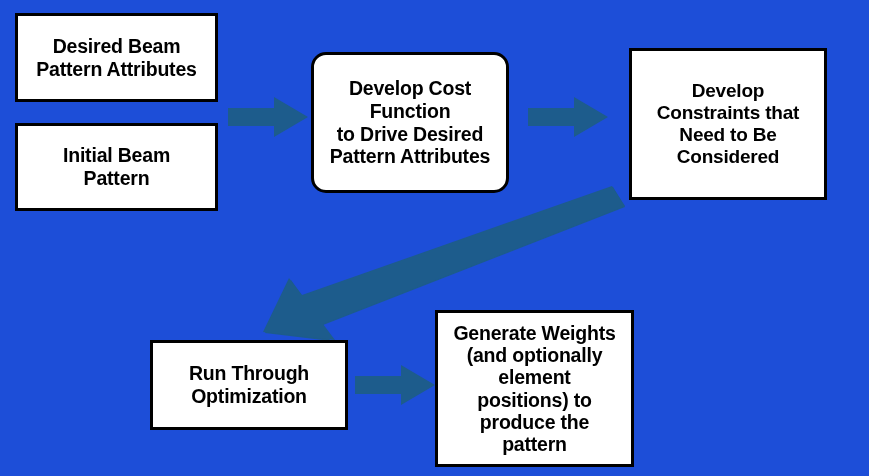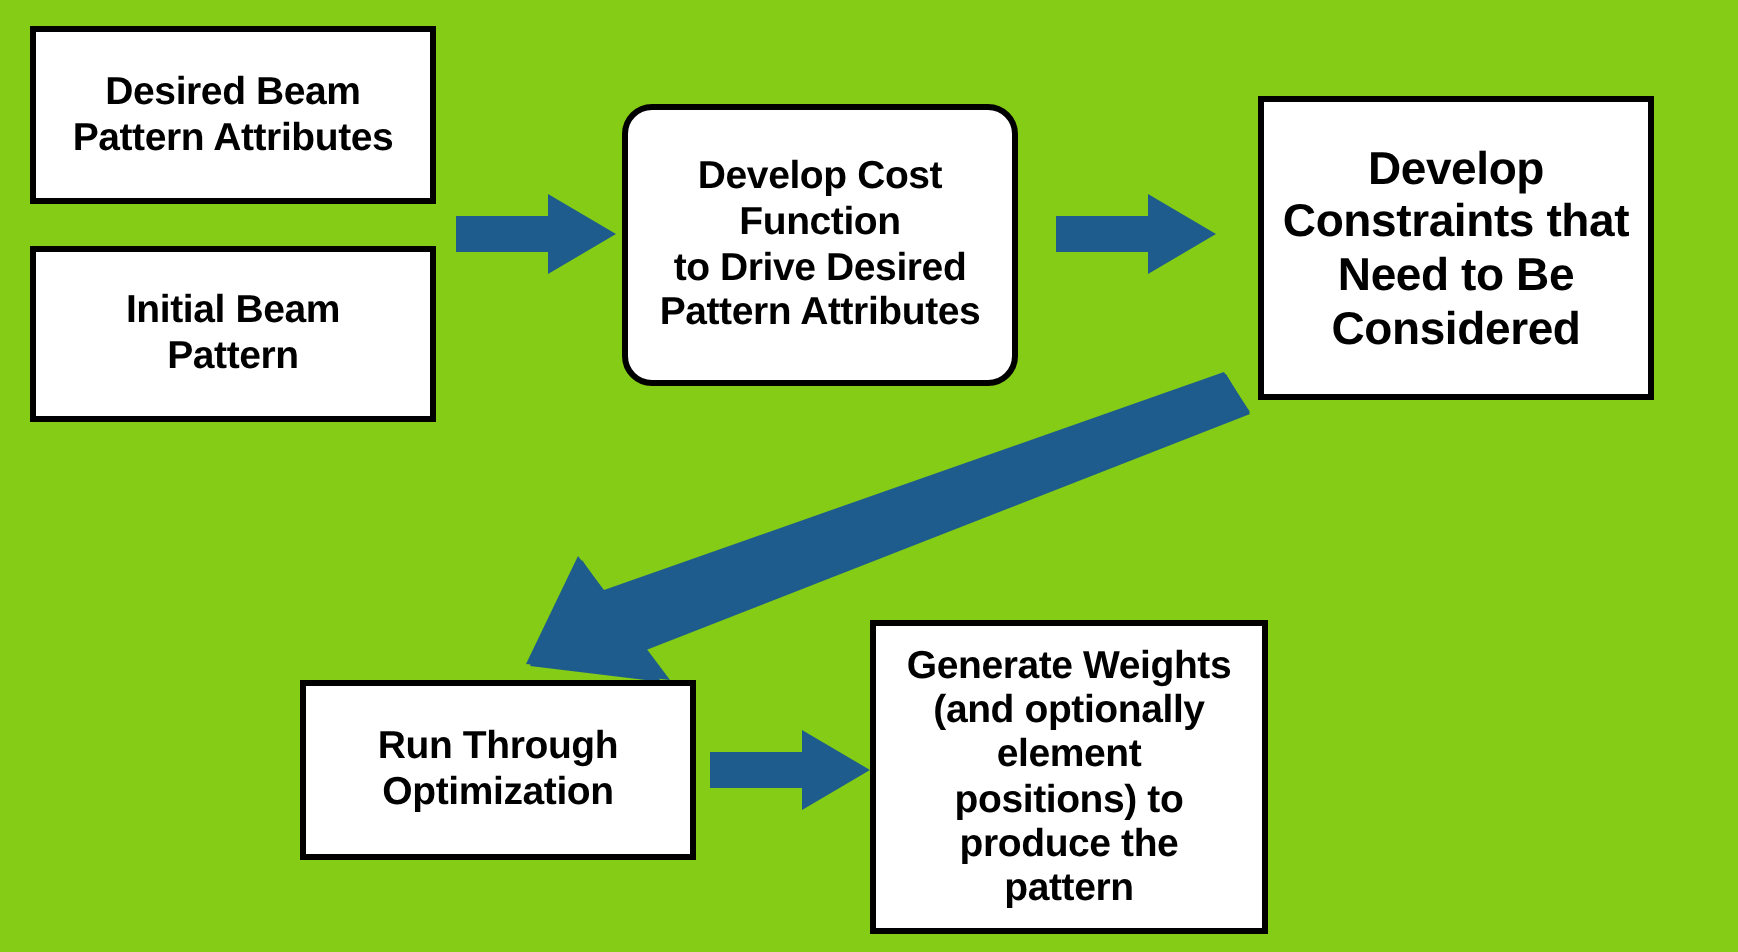--- a/index.html
+++ b/index.html
@@ -4,21 +4,21 @@
 <style>
   html, body {
     margin: 0;
     padding: 0;
     background: #ffffff;
   }
   #canvas {
     position: relative;
     width: 869px;
     height: 476px;
-    background: #84cc16;
+    background: #1d4ed8;
     overflow: hidden;
     font-family: "Liberation Sans", sans-serif;
   }
   .node {
     position: absolute;
     box-sizing: border-box;
     background: #ffffff;
     border: 3px solid #000000;
     display: flex;
     align-items: center;
@@ -36,21 +36,21 @@
   #node-desired-beam-pattern-attributes { left: 15px;  top: 13px;  width: 203px; height: 89px;  }
   #node-initial-beam-pattern            { left: 15px;  top: 123px; width: 203px; height: 88px;  }
   #node-develop-cost-function           { left: 311px; top: 52px;  width: 198px; height: 141px; border-radius: 15px; }
   #node-develop-constraints             { left: 629px; top: 48px;  width: 198px; height: 152px; }
   #node-run-through-optimization        { left: 150px; top: 340px; width: 198px; height: 90px;  }
   #node-generate-weights                { left: 435px; top: 310px; width: 199px; height: 157px; }
 
   #node-desired-beam-pattern-attributes .label { font-size: 19.5px; }
   #node-initial-beam-pattern .label            { font-size: 19.5px; }
   #node-develop-cost-function .label           { font-size: 19.5px; }
-  #node-develop-constraints .label             { font-size: 23px; }
+  #node-develop-constraints .label             { font-size: 19px; }
   #node-run-through-optimization .label        { font-size: 19.5px; }
   #node-generate-weights .label                { font-size: 19.5px; line-height: 1.13; }
 
   .arrow { position: absolute; }
   #arrow-inputs-to-cost      { left: 228px; top: 93px;  width: 80px;  height: 48px; }
   #arrow-cost-to-constraints { left: 528px; top: 93px;  width: 80px;  height: 48px; }
   #arrow-optimize-to-weights { left: 355px; top: 362px; width: 80px;  height: 46px; }
   #arrow-constraints-to-optimization { left: 255px; top: 185px; width: 370px; height: 155px; }
 </style>
 </head>

